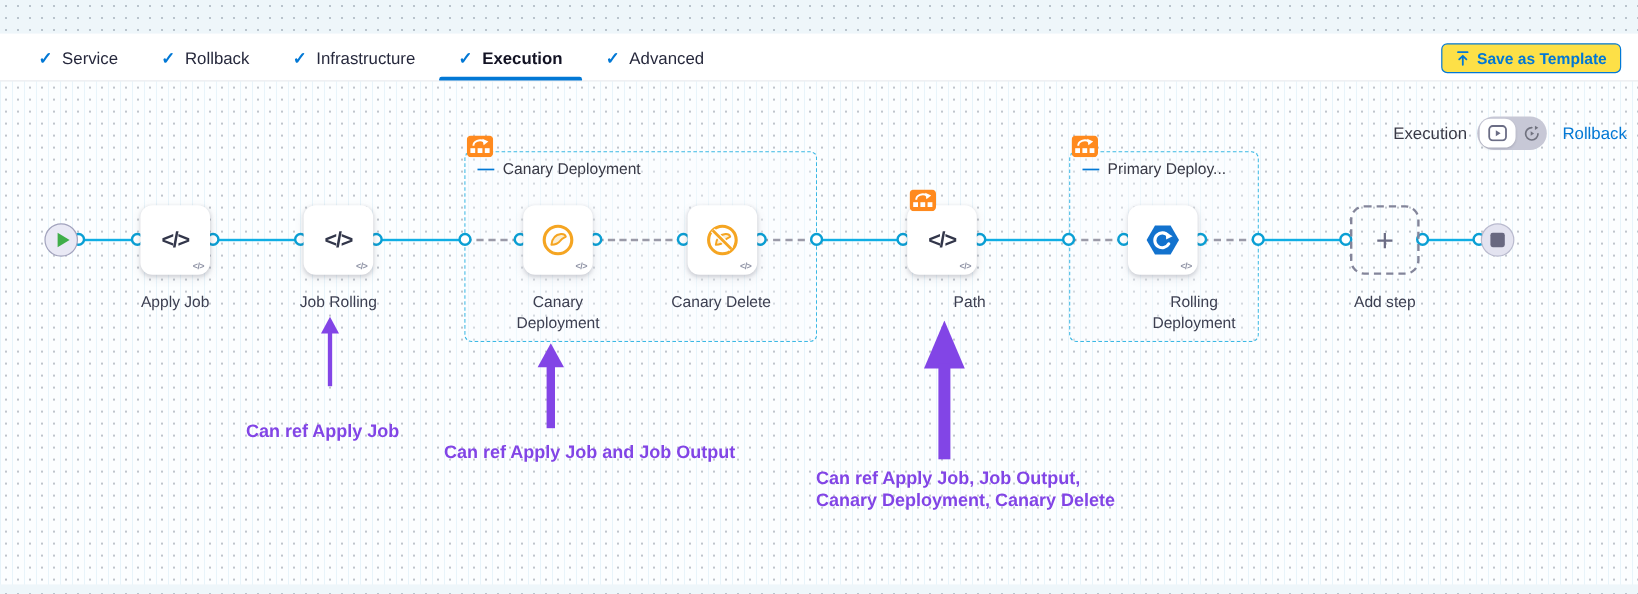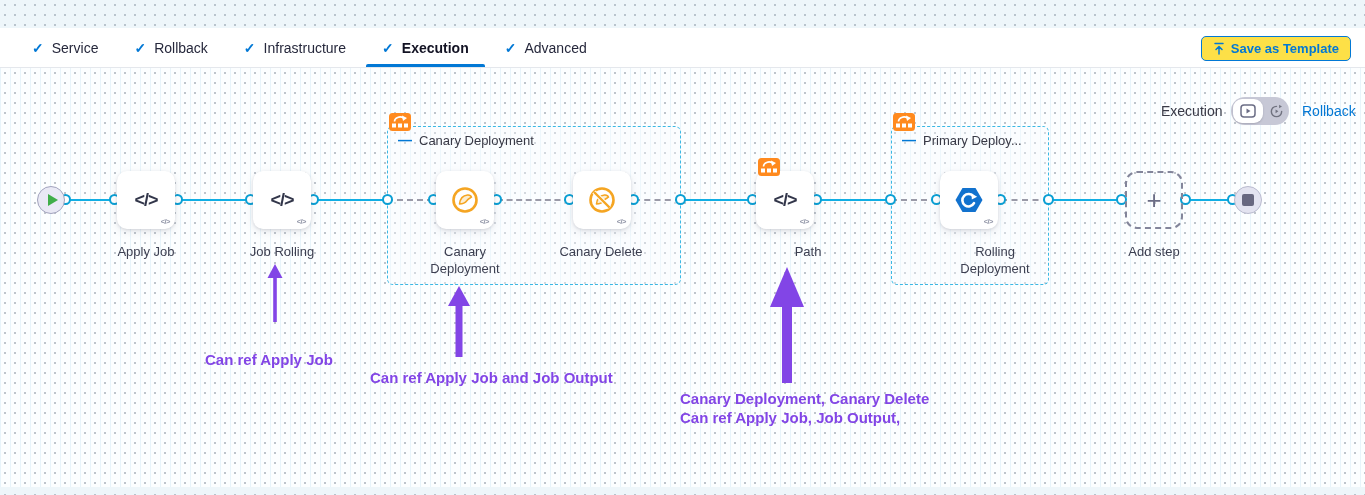--- a/index.html
+++ b/index.html
@@ -302,17 +302,17 @@
     <rect x="8.5" y="18" width="7" height="53" fill="#8245e6"></rect>
   </svg>
   <svg class="arrow" style="left:769px; top:199px;" width="36" height="116" viewBox="0 0 36 116">
     <polygon points="18,0 35,40 1,40" fill="#8245e6"></polygon>
     <rect x="13" y="36" width="10" height="80" fill="#8245e6"></rect>
   </svg>
 
   <div class="note" style="left:205px; top:262px;margin-top:20px;">Can ref Apply Job</div>
   <div class="note" style="left:370px; top:300px;">Can ref Apply Job and Job Output</div>
   <div class="note" style="left:680px; top:321px;">
+    <div>Can ref Apply Job, Job Output,</div>
     <div>Canary Deployment, Canary Delete</div>
-    <div>Can ref Apply Job, Job Output,</div>
   </div>
 
 </div>
 
 </body></html>

